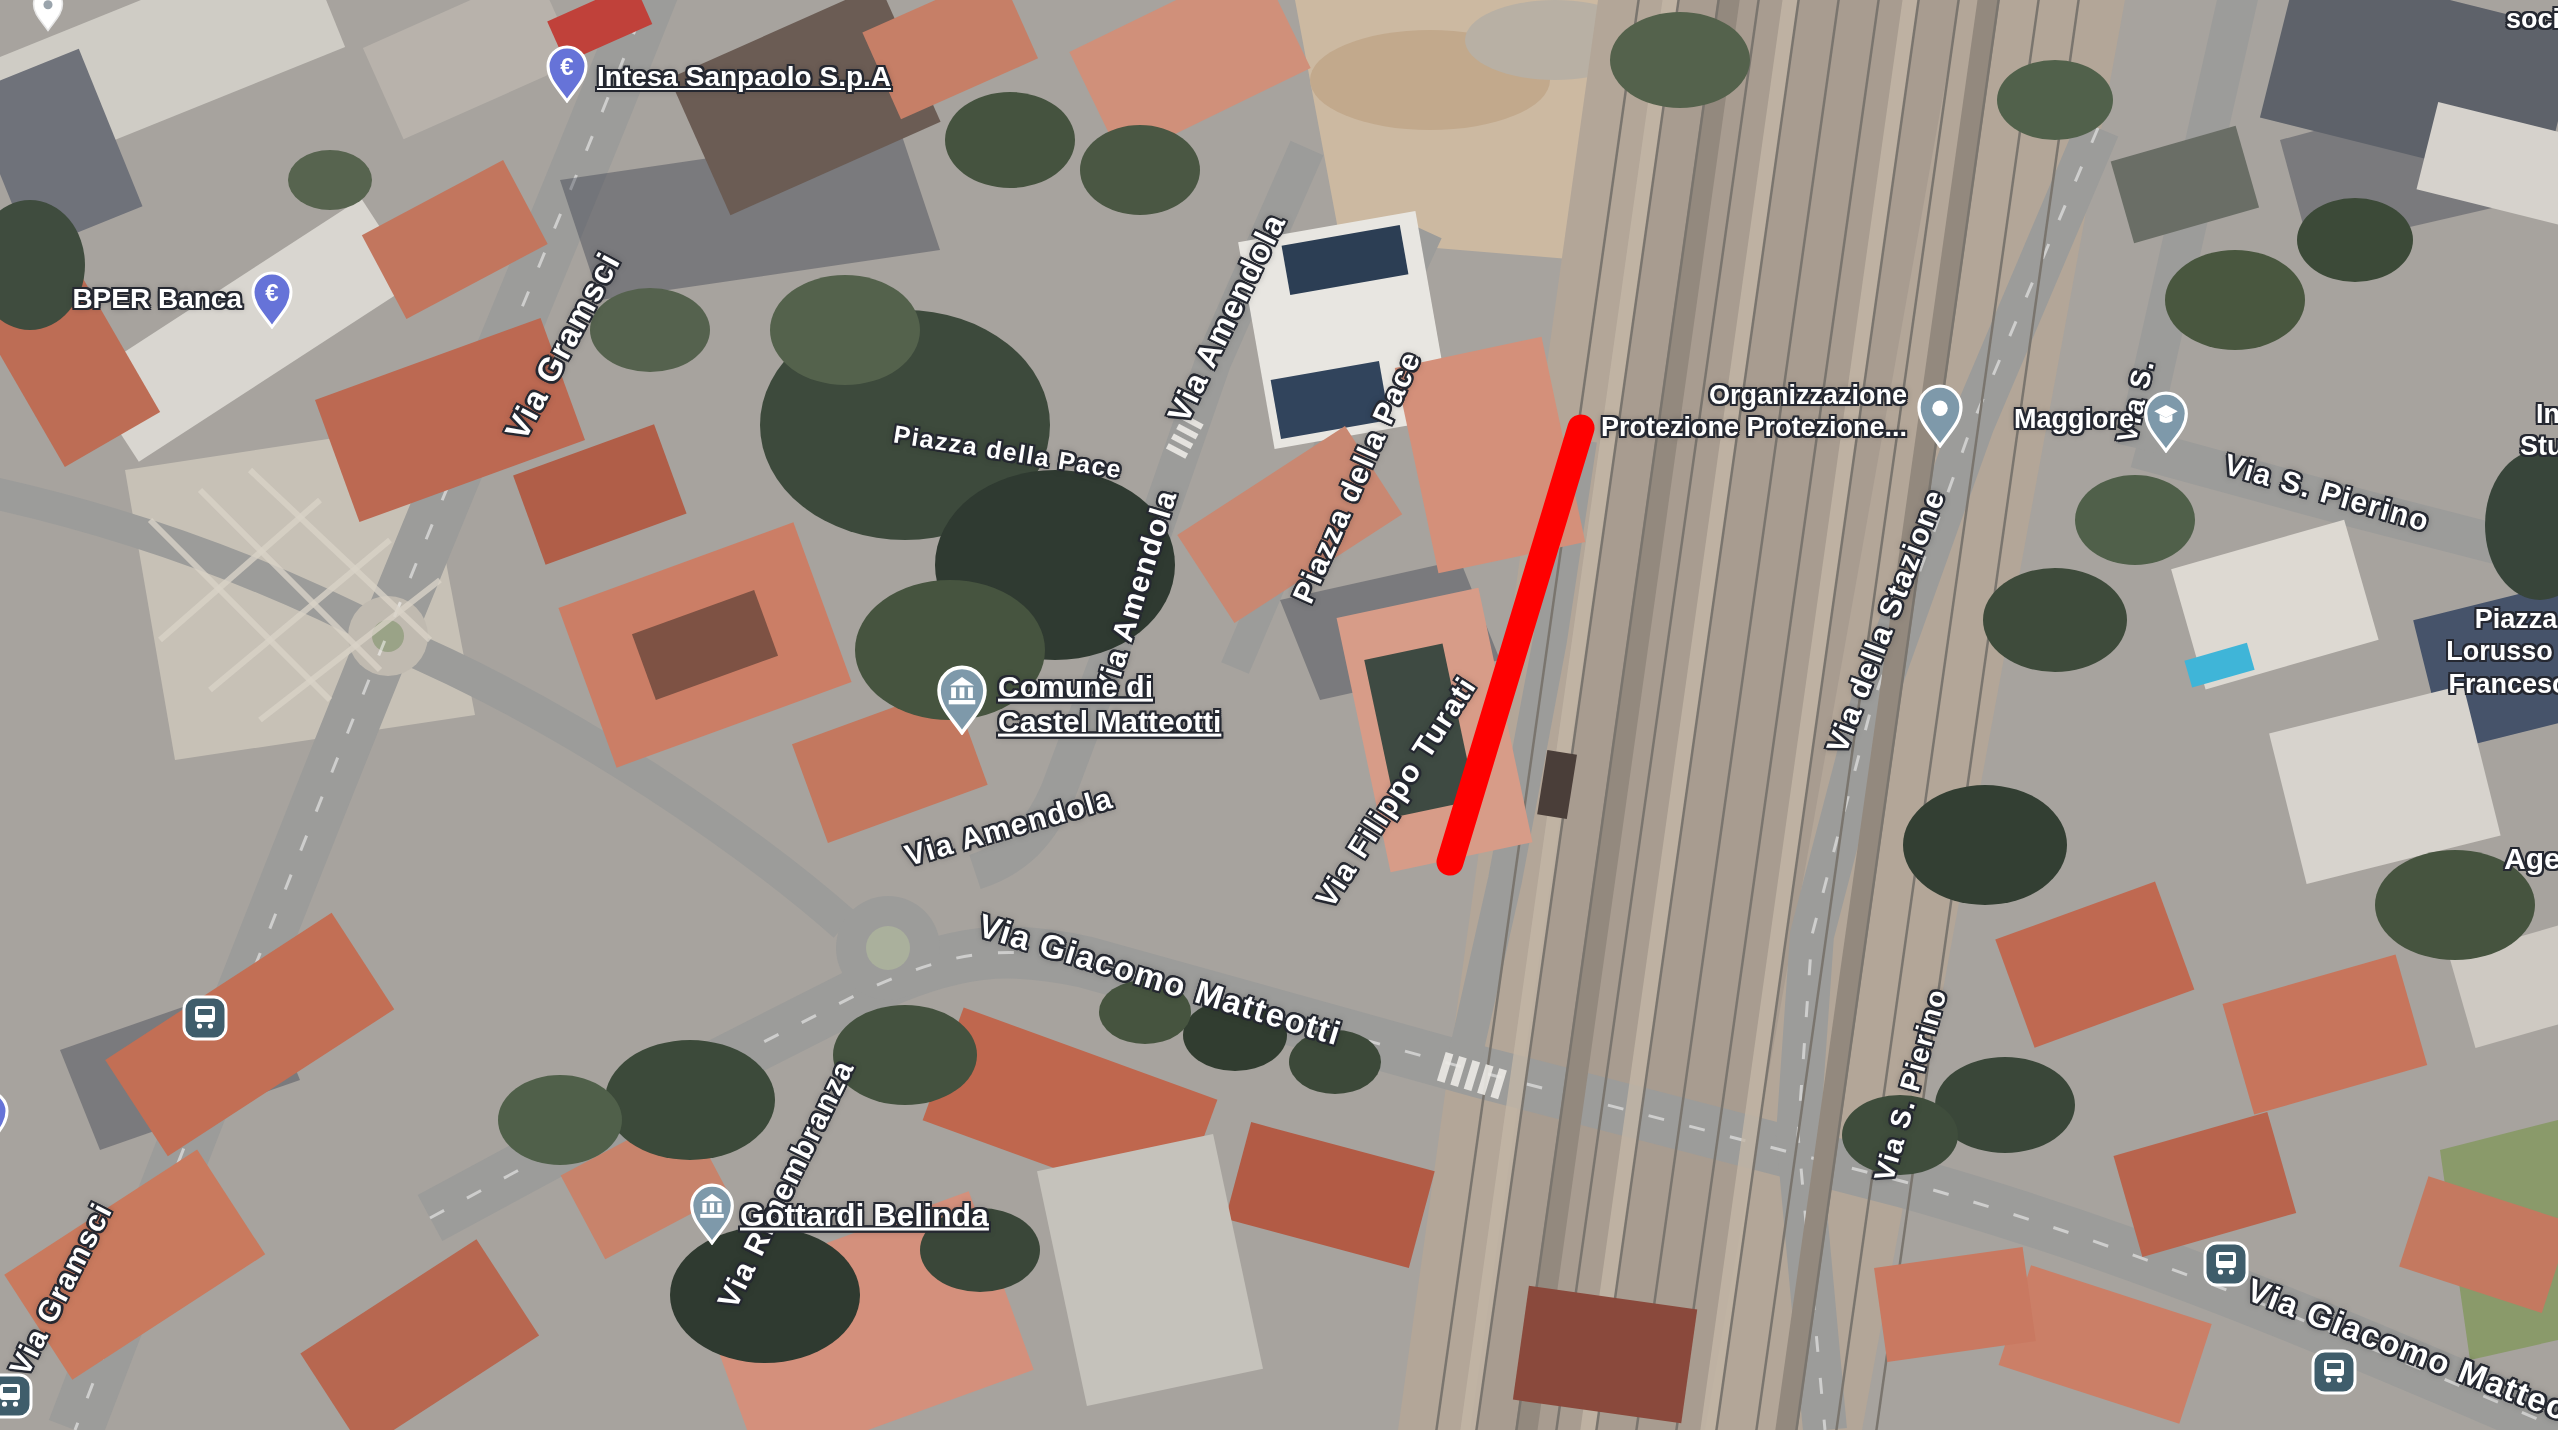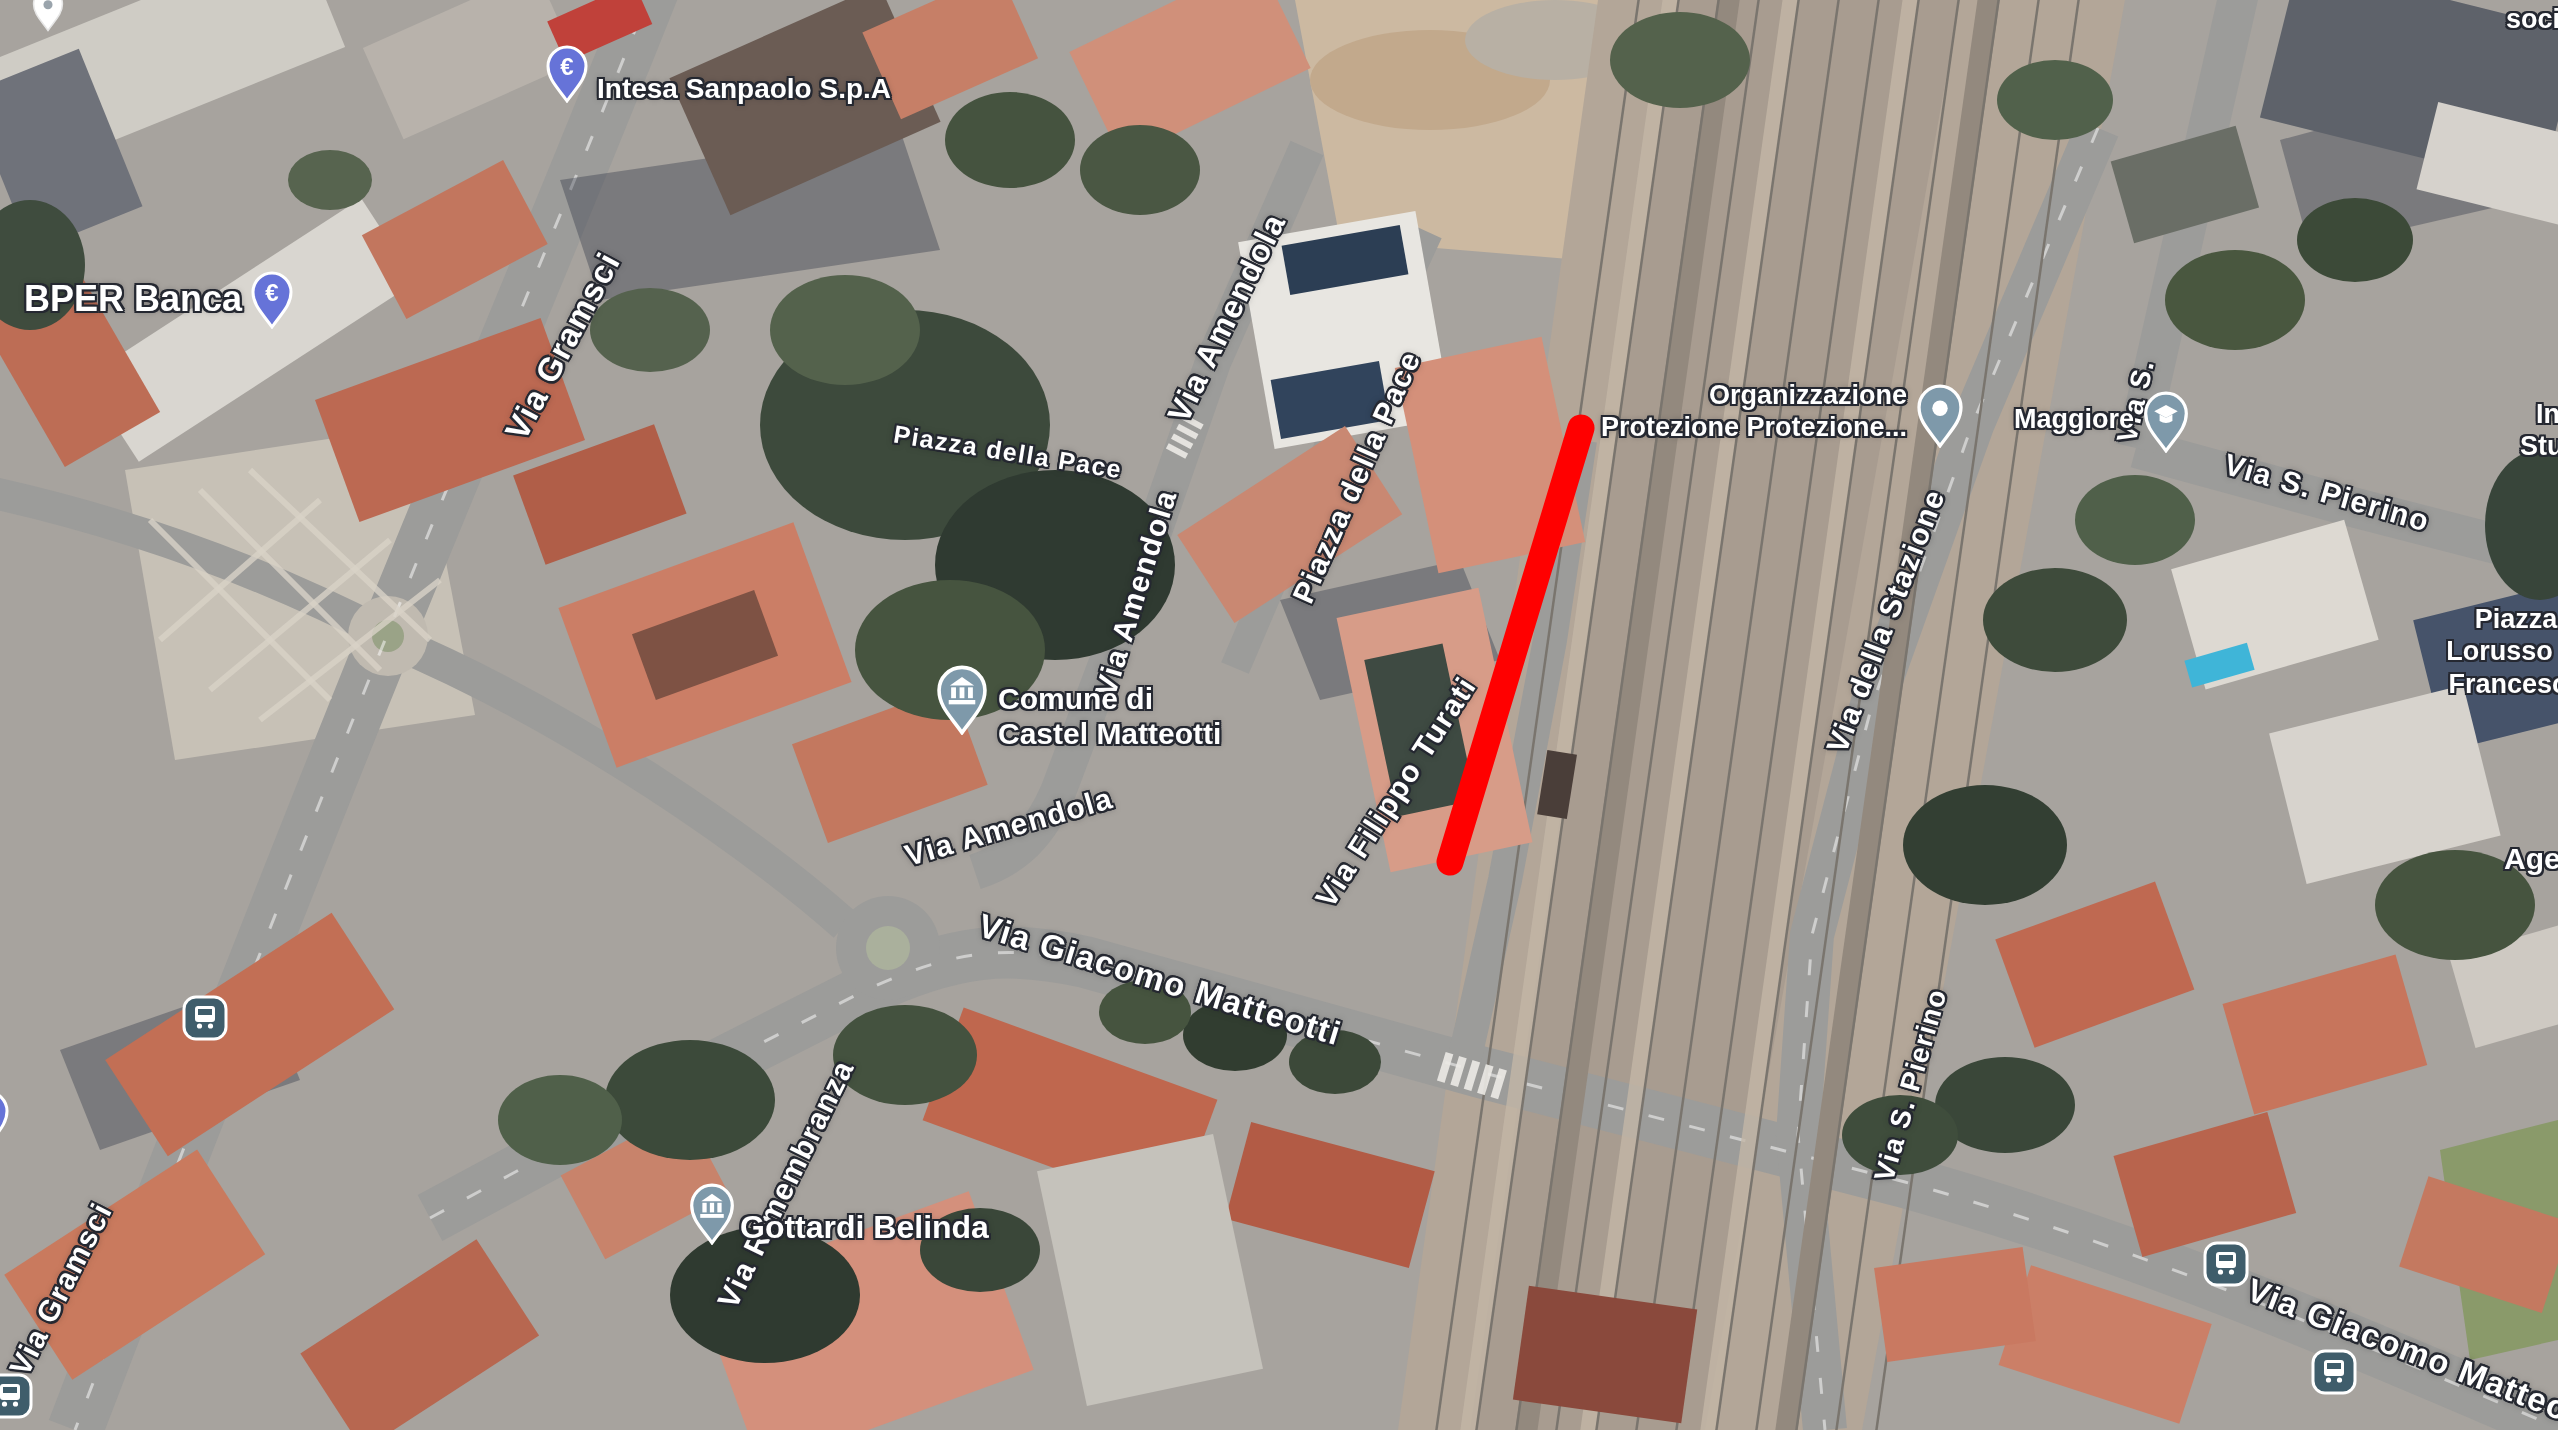--- a/index.html
+++ b/index.html
@@ -12,21 +12,21 @@
       text-shadow:-2px -2px 0 #252831,-2px 2px 0 #252831,2px -2px 0 #252831,2px 2px 0 #252831,
                   -2px 0 0 #252831,2px 0 0 #252831,0 -2px 0 #252831,0 2px 0 #252831,
                   0 0 7px rgba(18,20,26,.55);}
   .poi{position:absolute;z-index:30;width:0;height:0;}
   .poi .pin{position:absolute;left:-22px;top:-28px;}
   .poi .pin.big{left:-27px;top:-35px;}
   .poi-label{position:absolute;color:#fff;font-weight:bold;white-space:nowrap;
       text-shadow:-2px -2px 0 #252831,-2px 2px 0 #252831,2px -2px 0 #252831,2px 2px 0 #252831,
                   -2px 0 0 #252831,2px 0 0 #252831,0 -2px 0 #252831,0 2px 0 #252831,
                   0 0 6px rgba(18,20,26,.5);}
-  .poi-label.right{left:30px;top:16px;transform:translateY(-50%);}
+  .poi-label.right{left:30px;top:4px;transform:translateY(-50%);text-decoration:underline;}
   .poi-label.left{right:30px;top:0;transform:translateY(-50%);text-align:right;}
   .poi-label .line{display:block;line-height:1.18;}
   .text-poi{position:absolute;z-index:25;color:#fff;font-weight:bold;white-space:nowrap;
       text-shadow:-2px -2px 0 #252831,-2px 2px 0 #252831,2px -2px 0 #252831,2px 2px 0 #252831,
                   -2px 0 0 #252831,2px 0 0 #252831,0 -2px 0 #252831,0 2px 0 #252831;}
   .text-poi .line{display:block;line-height:1.2;}
   .transit{position:absolute;z-index:28;width:0;height:0;}
   .transit svg{position:absolute;left:-23px;top:-23px;}
 </style>
 </head>
@@ -231,21 +231,21 @@
       <text y="6" font-size="24" fill="#fff" text-anchor="middle" font-weight="bold">€</text>
     </svg>
     <div class="poi-label right" style="font-size:28px">Intesa Sanpaolo S.p.A</div>
   </div>
 
   <div class="poi" style="left:272px;top:299px">
     <svg class="pin" width="44" height="58" viewBox="-22 -24 44 58">
       <path d="M0,32 C-10,18 -19,10 -19,-3 A19,19 0 1 1 19,-3 C19,10 10,18 0,32 Z" stroke="#fff" stroke-width="3" fill="#6673d8"></path>
       <text y="6" font-size="24" fill="#fff" text-anchor="middle" font-weight="bold">€</text>
     </svg>
-    <div class="poi-label left" style="font-size:36px">BPER Banca</div>
+    <div class="poi-label left" style="font-size:28px">BPER Banca</div>
   </div>
 
   <div class="poi" style="left:962px;top:700px">
     <svg class="pin big" width="54" height="70" viewBox="-22 -24 44 58">
       <path d="M0,32 C-10,18 -19,10 -19,-3 A19,19 0 1 1 19,-3 C19,10 10,18 0,32 Z" stroke="#fff" stroke-width="3" fill="#7e99aa"></path>
       <g fill="#fff">
         <polygon points="-10,-7 0,-14 10,-7"></polygon>
         <rect x="-9" y="-5.5" width="4" height="9"></rect>
           <rect x="-2" y="-5.5" width="4" height="9"></rect>
           <rect x="5" y="-5.5" width="4" height="9"></rect>

